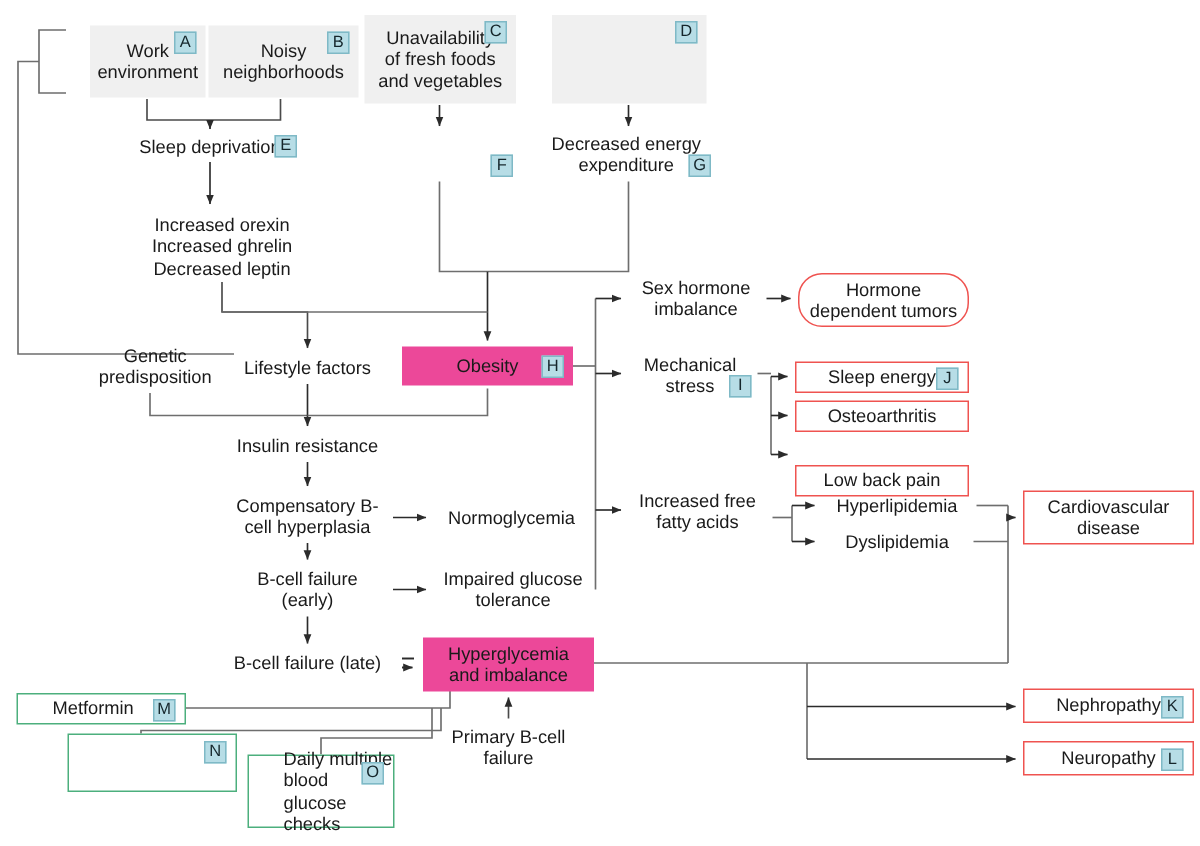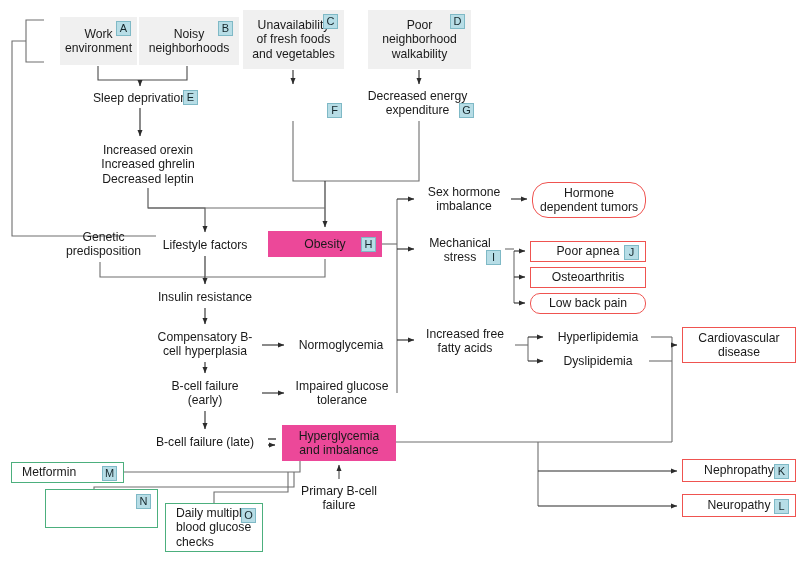--- a/index.html
+++ b/index.html
@@ -13,21 +13,21 @@
     position:absolute;box-sizing:border-box;
     display:flex;align-items:center;justify-content:center;
     text-align:center;color:#1a1a1a;font-size:12.2px;line-height:14.4px;
     white-space:pre-line;
   }
   .gray{background:#f0f0f0;}
   .pink{background:#ec4899;}
   .redbox{background:#ffffff;border:1.6px solid #ef5350;}
   .greenbox{background:#ffffff;border:1.3px solid #4caf7d;}
   .plain{background:transparent;}
-  .leftalign{justify-content:flex-start;text-align:left;padding-left:10px;}
+  .leftalign{justify-content:flex-start;text-align:left;padding-left:23px;}
   .badge{
     position:absolute;width:15px;height:15px;
     background:#b7dde6;border:1px solid #7fb9c6;
     font-size:11px;line-height:13px;text-align:center;
     color:#15262b;font-family:"Liberation Sans","DejaVu Sans",sans-serif;
     box-sizing:border-box;
   }
 </style>
 </head>
 <body>
@@ -124,23 +124,21 @@
   </svg>
 
   <div id="nodes">
       <div class="node gray" style="left: 60px; top: 17px; width: 77px; height: 48px;"><span>Work
 environment</span><span class="badge" style="right: 6px; top: 4px;">A</span></div>
       <div class="node gray" style="left: 139px; top: 17px; width: 100px; height: 48px;"><span>Noisy
 neighborhoods</span><span class="badge" style="right: 6px; top: 4px;">B</span></div>
       <div class="node gray" style="left: 243px; top: 10px; width: 101px; height: 59px;"><span>Unavailability
 of fresh foods
 and vegetables</span><span class="badge" style="right: 6px; top: 4px;">C</span></div>
-      <div class="node gray" style="left: 368px; top: 10px; width: 103px; height: 59px;"><span>Poor
-neighborhood
-walkability</span><span class="badge" style="right: 6px; top: 4px;">D</span></div>
+      <div class="node gray" style="left: 368px; top: 10px; width: 103px; height: 59px;"><span class="badge" style="right: 6px; top: 4px;">D</span></div>
       <div class="node plain" style="left: 82px; top: 89px; width: 116px; height: 18px;"><span>Sleep deprivation</span><span class="badge" style="right: 0px; top: 1px;">E</span></div>
       <div class="node plain" style="left: 247px; top: 87px; width: 95px; height: 32px;"><span class="badge" style="right: 0px; top: 16px;">F</span></div>
       <div class="node plain" style="left: 361px; top: 87px; width: 113px; height: 32px;"><span>Decreased energy
 expenditure</span><span class="badge" style="right: 0px; top: 16px;">G</span></div>
       <div class="node plain" style="left: 92px; top: 140px; width: 112px; height: 46px; align-items: flex-end;"><span>Increased orexin
 Increased ghrelin
 Decreased leptin</span></div>
       <div class="node plain" style="left: 51px; top: 228px; width: 105px; height: 32px;"><span>Genetic
 predisposition</span></div>
       <div class="node plain" style="left: 155px; top: 236px; width: 100px; height: 18px;"><span>Lifestyle factors</span></div>
@@ -161,23 +159,23 @@
       <div class="node plain" style="left: 419px; top: 183px; width: 90px; height: 32px;"><span>Sex hormone
 imbalance</span></div>
       <div class="node plain" style="left: 419px; top: 234px; width: 82px; height: 32px;"><span>Mechanical
 stress</span><span class="badge" style="right: 0px; top: 16px;">I</span></div>
       <div class="node plain" style="left: 418px; top: 325px; width: 94px; height: 32px;"><span>Increased free
 fatty acids</span></div>
       <div class="node plain" style="left: 549px; top: 328px; width: 98px; height: 18px;"><span>Hyperlipidemia</span></div>
       <div class="node plain" style="left: 552px; top: 352px; width: 92px; height: 18px;"><span>Dyslipidemia</span></div>
       <div class="node redbox" style="left: 532px; top: 182px; width: 114px; height: 36px; border-radius: 16px;"><span>Hormone
 dependent tumors</span></div>
-      <div class="node redbox" style="left: 530px; top: 241px; width: 116px; height: 21px;"><span>Poor apnea</span><span class="badge" style="right: 6px; top: 3px;">J</span></div>
+      <div class="node redbox" style="left: 530px; top: 241px; width: 116px; height: 21px;"><span>Sleep energy</span><span class="badge" style="right: 6px; top: 3px;">J</span></div>
       <div class="node redbox" style="left: 530px; top: 267px; width: 116px; height: 21px;"><span>Osteoarthritis</span></div>
-      <div class="node redbox" style="left: 530px; top: 293px; width: 116px; height: 21px; border-radius: 10px;"><span>Low back pain</span></div>
+      <div class="node redbox" style="left: 530px; top: 310px; width: 116px; height: 21px;"><span>Low back pain</span></div>
       <div class="node redbox" style="left: 682px; top: 327px; width: 114px; height: 36px;"><span>Cardiovascular
 disease</span></div>
       <div class="node redbox" style="left: 682px; top: 459px; width: 114px; height: 23px;"><span>Nephropathy</span><span class="badge" style="right: 6px; top: 4px;">K</span></div>
       <div class="node redbox" style="left: 682px; top: 494px; width: 114px; height: 23px;"><span>Neuropathy</span><span class="badge" style="right: 6px; top: 4px;">L</span></div>
       <div class="node greenbox leftalign" style="left: 11px; top: 462px; width: 113px; height: 21px;"><span>Metformin</span><span class="badge" style="right: 6px; top: 3px;">M</span></div>
       <div class="node greenbox leftalign" style="left: 45px; top: 489px; width: 113px; height: 39px;"><span class="badge" style="right: 6px; top: 4px;">N</span></div>
       <div class="node greenbox leftalign" style="left: 165px; top: 503px; width: 98px; height: 49px;"><span>Daily multiple
 blood glucose
 checks</span><span class="badge" style="right: 6px; top: 4px;">O</span></div>
     </div>

